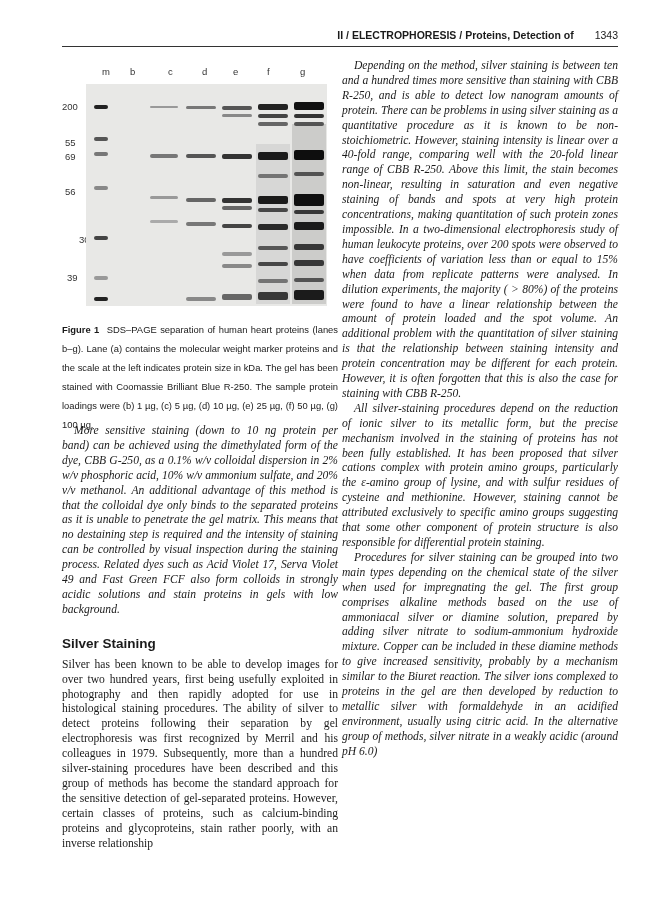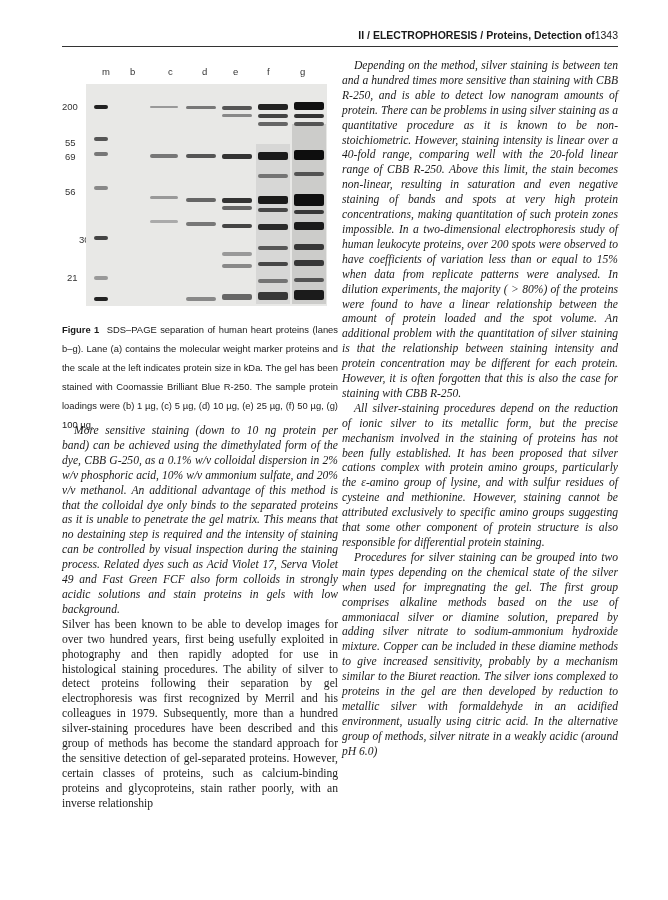--- a/index.html
+++ b/index.html
@@ -2,21 +2,21 @@
 <html><head>
 <meta charset="utf-8">
 <style>
   html, body { margin: 0; padding: 0; background: #ffffff; }
   body { width: 668px; height: 900px; position: relative; overflow: hidden; color: #1a1a1a; }
   .running-head {
     position: absolute; left: 62px; top: 28px; width: 556px; height: 18px;
     border-bottom: 1px solid #333; font-family: "Liberation Sans", sans-serif;
     font-size: 10.5px; font-weight: bold; text-align: right; line-height: 14px;
   }
-  .running-head .page-num { font-weight: normal; margin-left: 0; }
+  .running-head .page-num { font-weight: normal; margin-left: 21px; }
   .col { position: absolute; width: 276px; font-family: "Liberation Serif", serif;
          font-size: 11.6px; line-height: 14.9px; text-align: justify; hyphens: manual; }
   .col p { margin: 0; text-indent: 0; }
   .col p.indent { text-indent: 12px; font-style: italic; }
   .left-col { left: 62px; }
   .right-col { left: 342px; top: 59px; }
   .figure { position: absolute; left: 62px; top: 64px; width: 276px; height: 250px; }
   .lane-labels { position: absolute; left: 0; top: 0; width: 276px; height: 16px;
                  font-family: "Liberation Sans", sans-serif; font-size: 9.5px; color: #333; }
   .lane-labels span { position: absolute; top: 2px; }
@@ -49,21 +49,21 @@
     <span style="left:171px">e</span>
     <span style="left:205px">f</span>
     <span style="left:238px">g</span>
   </div>
   <div class="mw-scale">
     <span style="top:37px">200</span>
     <span style="top:73px;left:3px">55</span>
     <span style="top:87px;left:3px">69</span>
     <span style="top:122px;left:3px">56</span>
     <span style="top:170px;left:17px">30</span>
-    <span style="top:208px;left:5px">21</span>
+    <span style="top:208px;left:5px">39</span>
   </div>
   <div class="gel">
 
     <div class="band" style="left:8px;top:21px;width:14px;background:#222"></div>
     <div class="band" style="left:8px;top:53px;width:14px;background:#555"></div>
     <div class="band" style="left:8px;top:68px;width:14px;background:#777"></div>
     <div class="band" style="left:8px;top:102px;width:14px;background:#888"></div>
     <div class="band" style="left:8px;top:152px;width:14px;background:#444"></div>
     <div class="band" style="left:8px;top:192px;width:14px;background:#999"></div>
     <div class="band" style="left:8px;top:213px;width:14px;background:#222"></div>
@@ -119,20 +119,21 @@
   </div>
 </div>
 
 <div class="caption">
   <span class="fig-label">Figure 1</span>
   <span>SDS–PAGE separation of human heart proteins (lanes b–g). Lane (a) contains the molecular weight marker proteins and the scale at the left indicates protein size in kDa. The gel has been stained with Coomassie Brilliant Blue R-250. The sample protein loadings were (b) 1 µg, (c) 5 µg, (d) 10 µg, (e) 25 µg, (f) 50 µg, (g) 100 µg.</span>
 </div>
 
 <div class="col left-col" style="top:424px">
   <p class="indent">More sensitive staining (down to 10 ng protein per band) can be achieved using the dimethylated form of the dye, CBB G-250, as a 0.1% w/v colloidal dispersion in 2% w/v phosphoric acid, 10% w/v ammonium sulfate, and 20% v/v methanol. An additional advantage of this method is that the colloidal dye only binds to the separated proteins as it is unable to penetrate the gel matrix. This means that no destaining step is required and the intensity of staining can be controlled by visual inspection during the staining process. Related dyes such as Acid Violet 17, Serva Violet 49 and Fast Green FCF also form colloids in strongly acidic solutions and stain proteins in gels with low background.</p>
+  <h2 class="section-heading" style="margin-top:19px;margin-bottom:6px">Silver Staining</h2>
   <p>Silver has been known to be able to develop images for over two hundred years, first being usefully exploited in photography and then rapidly adopted for use in histological staining procedures. The ability of silver to detect proteins following their separation by gel electrophoresis was first recognized by Merril and his colleagues in 1979. Subsequently, more than a hundred silver-staining procedures have been described and this group of methods has become the standard approach for the sensitive detection of gel-separated proteins. However, certain classes of proteins, such as calcium-binding proteins and glycoproteins, stain rather poorly, with an inverse relationship</p>
 </div>
 
 <div class="col right-col">
   <p class="indent">Depending on the method, silver staining is between ten and a hundred times more sensitive than staining with CBB R-250, and is able to detect low nanogram amounts of protein. There can be problems in using silver staining as a quantitative procedure as it is known to be non-stoichiometric. However, staining intensity is linear over a 40-fold range, comparing well with the 20-fold linear range of CBB R-250. Above this limit, the stain becomes non-linear, resulting in saturation and even negative staining of bands and spots at very high protein concentrations, making quantitation of such protein zones impossible. In a two-dimensional electrophoresis study of human leukocyte proteins, over 200 spots were observed to have coefficients of variation less than or equal to 15% when data from replicate patterns were analysed. In dilution experiments, the majority ( &gt; 80%) of the proteins were found to have a linear relationship between the amount of protein loaded and the spot volume. An additional problem with the quantitation of silver staining is that the relationship between staining intensity and protein concentration may be different for each protein. However, it is often forgotten that this is also the case for staining with CBB R-250.</p>
   <p class="indent">All silver-staining procedures depend on the reduction of ionic silver to its metallic form, but the precise mechanism involved in the staining of proteins has not been fully established. It has been proposed that silver cations complex with protein amino groups, particularly the ε-amino group of lysine, and with sulfur residues of cysteine and methionine. However, staining cannot be attributed exclusively to specific amino groups suggesting that some other component of protein structure is also responsible for differential protein staining.</p>
   <p class="indent">Procedures for silver staining can be grouped into two main types depending on the chemical state of the silver when used for impregnating the gel. The first group comprises alkaline methods based on the use of ammoniacal silver or diamine solution, prepared by adding silver nitrate to sodium-ammonium hydroxide mixture. Copper can be included in these diamine methods to give increased sensitivity, probably by a mechanism similar to the Biuret reaction. The silver ions complexed to proteins in the gel are then developed by reduction to metallic silver with formaldehyde in an acidified environment, usually using citric acid. In the alternative group of methods, silver nitrate in a weakly acidic (around pH 6.0)</p>
 </div>
 
 </body></html>

